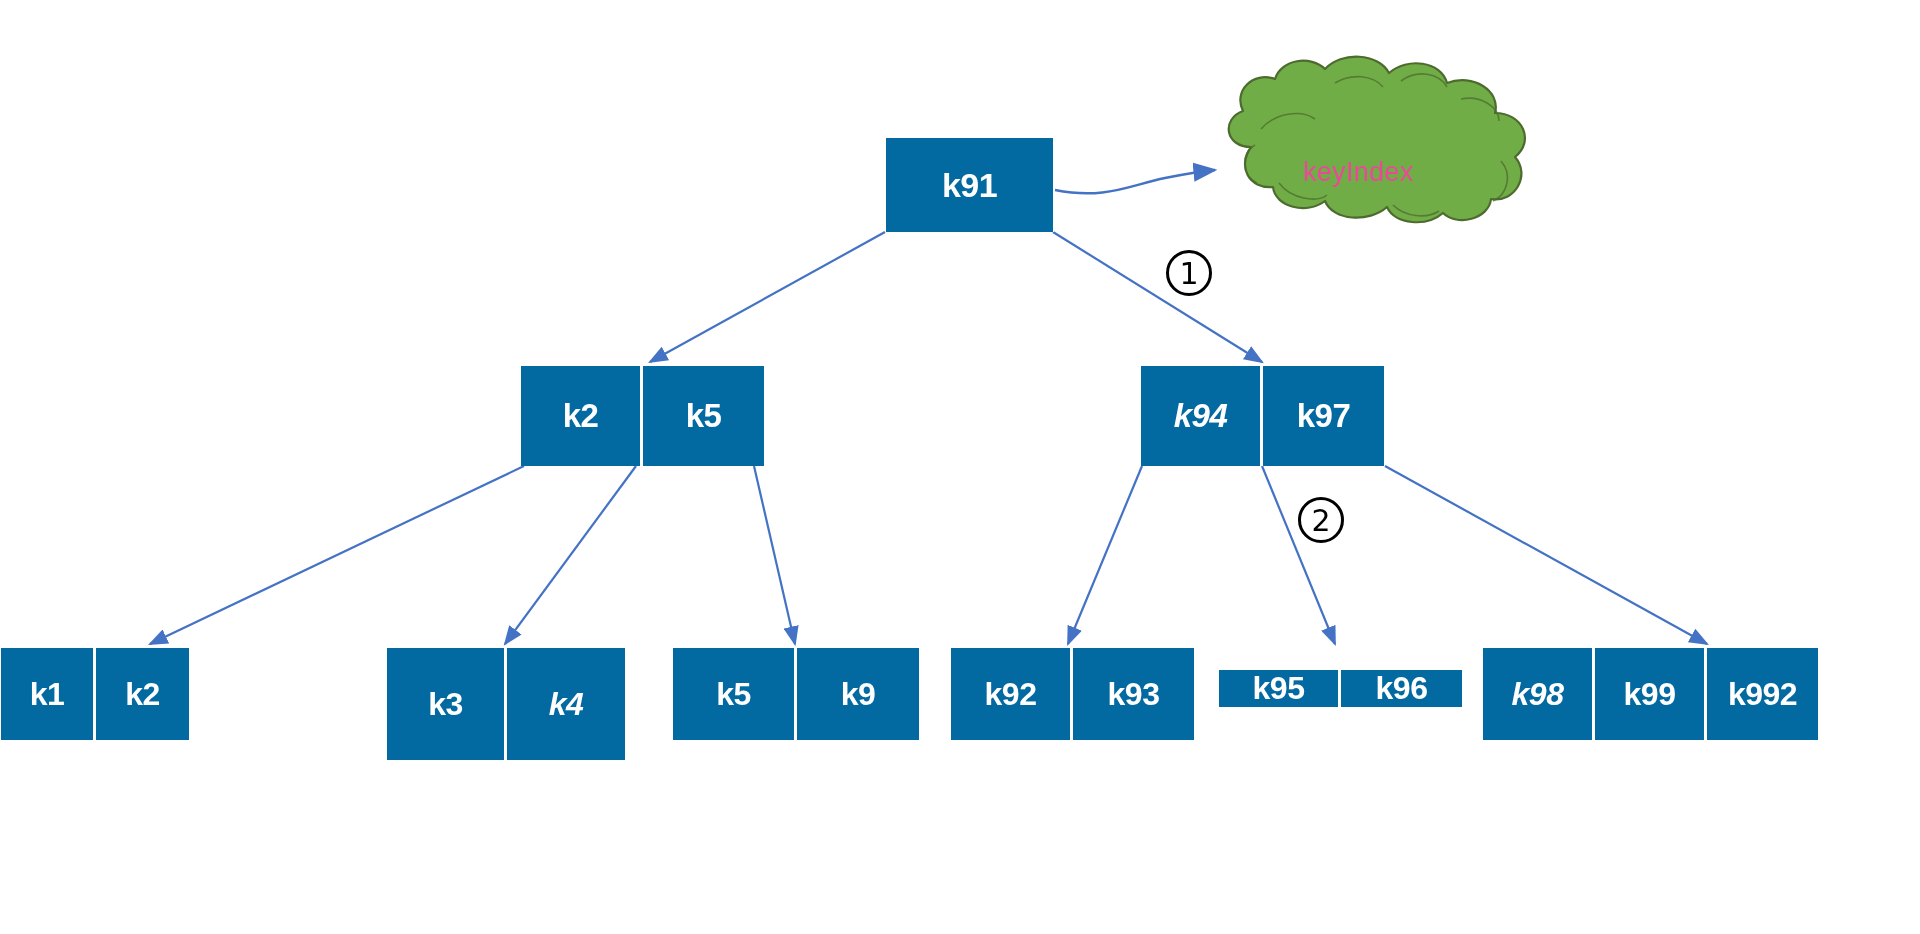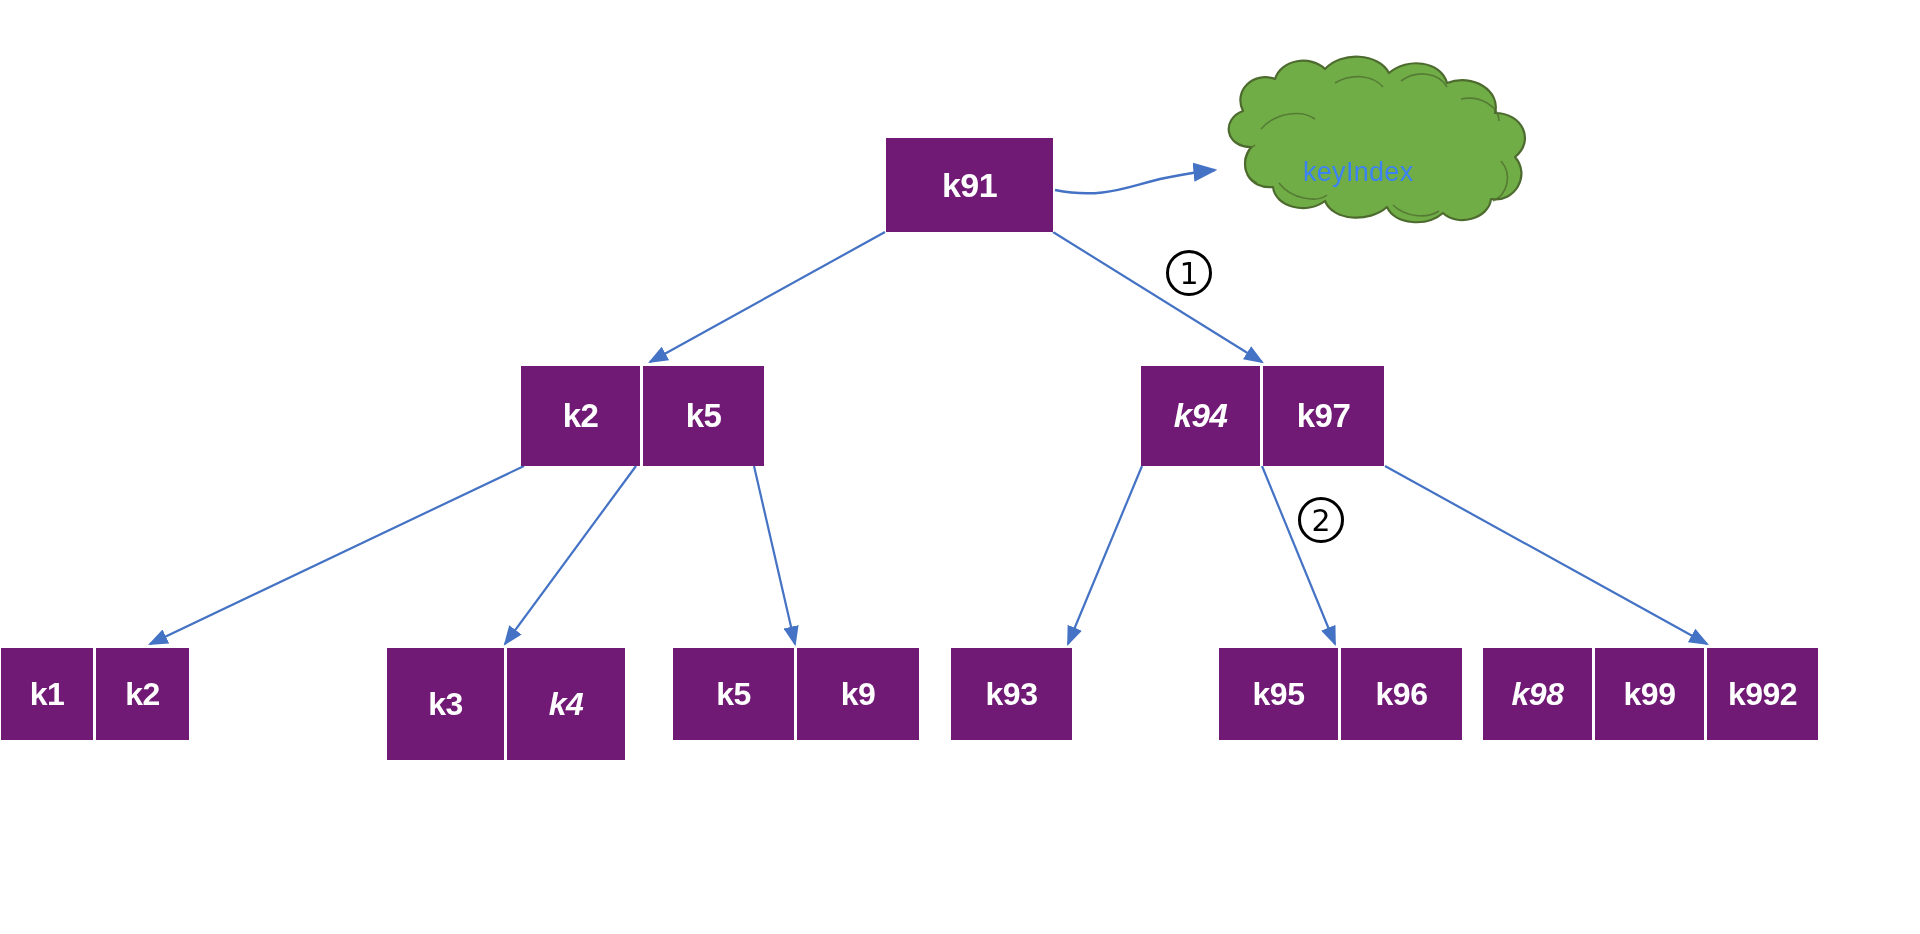--- a/index.html
+++ b/index.html
@@ -27,21 +27,21 @@
     pointer-events: none;
   }
   .node {
     position: absolute;
     display: flex;
     flex-direction: row;
     align-items: stretch;
     z-index: 5;
   }
   .cell {
-    background: #701a75;
+    background: #0369a1;
     color: #ffffff;
     font-weight: bold;
     display: flex;
     align-items: center;
     justify-content: center;
     box-sizing: border-box;
     border-right: 2px solid #ffffff;
     border-left: 1px solid #ffffff;
     letter-spacing: -0.5px;
   }
@@ -56,21 +56,21 @@
   }
   .node-leaf .cell {
     font-size: 32px;
   }
   .cloud {
     position: absolute;
     z-index: 4;
   }
   .cloud-label {
     position: absolute;
-    color: #3b82f6;
+    color: #ec4899;
     font-size: 27px;
     font-weight: normal;
     white-space: nowrap;
     z-index: 6;
     letter-spacing: 0.3px;
   }
   .step-marker {
     position: absolute;
     width: 46px;
     height: 46px;
@@ -174,24 +174,25 @@
     <div class="cell" style="width:120px;">k3</div>
     <div class="cell" style="width:120px;font-style:italic;">k4</div>
   </div>
 
   <div class="node node-leaf" style="left:672px; top:648px; width:248px; height:92px;">
     <div class="cell" style="width:124px;">k5</div>
     <div class="cell" style="width:124px;">k9</div>
   </div>
 
   <div class="node node-leaf" style="left:950px; top:648px; width:245px; height:92px;">
+    <div class="cell" style="width:122px;">k92</div>
     <div class="cell" style="width:123px;">k93</div>
   </div>
 
-  <div class="node node-leaf" style="left:1218px; top:648px; width:245px; height:92px;">
+  <div class="node node-leaf" style="left:1218px; top:648px; width:245px; height:80px;align-items:center;">
     <div class="cell" style="width:122px;">k95</div>
     <div class="cell" style="width:123px;">k96</div>
   </div>
 
   <div class="node node-leaf" style="left:1482px; top:648px; width:450px; height:92px;">
     <div class="cell" style="width:112px;font-style:italic;">k98</div>
     <div class="cell" style="width:112px;">k99</div>
     <div class="cell" style="width:113px;">k992</div>
   </div>
 

